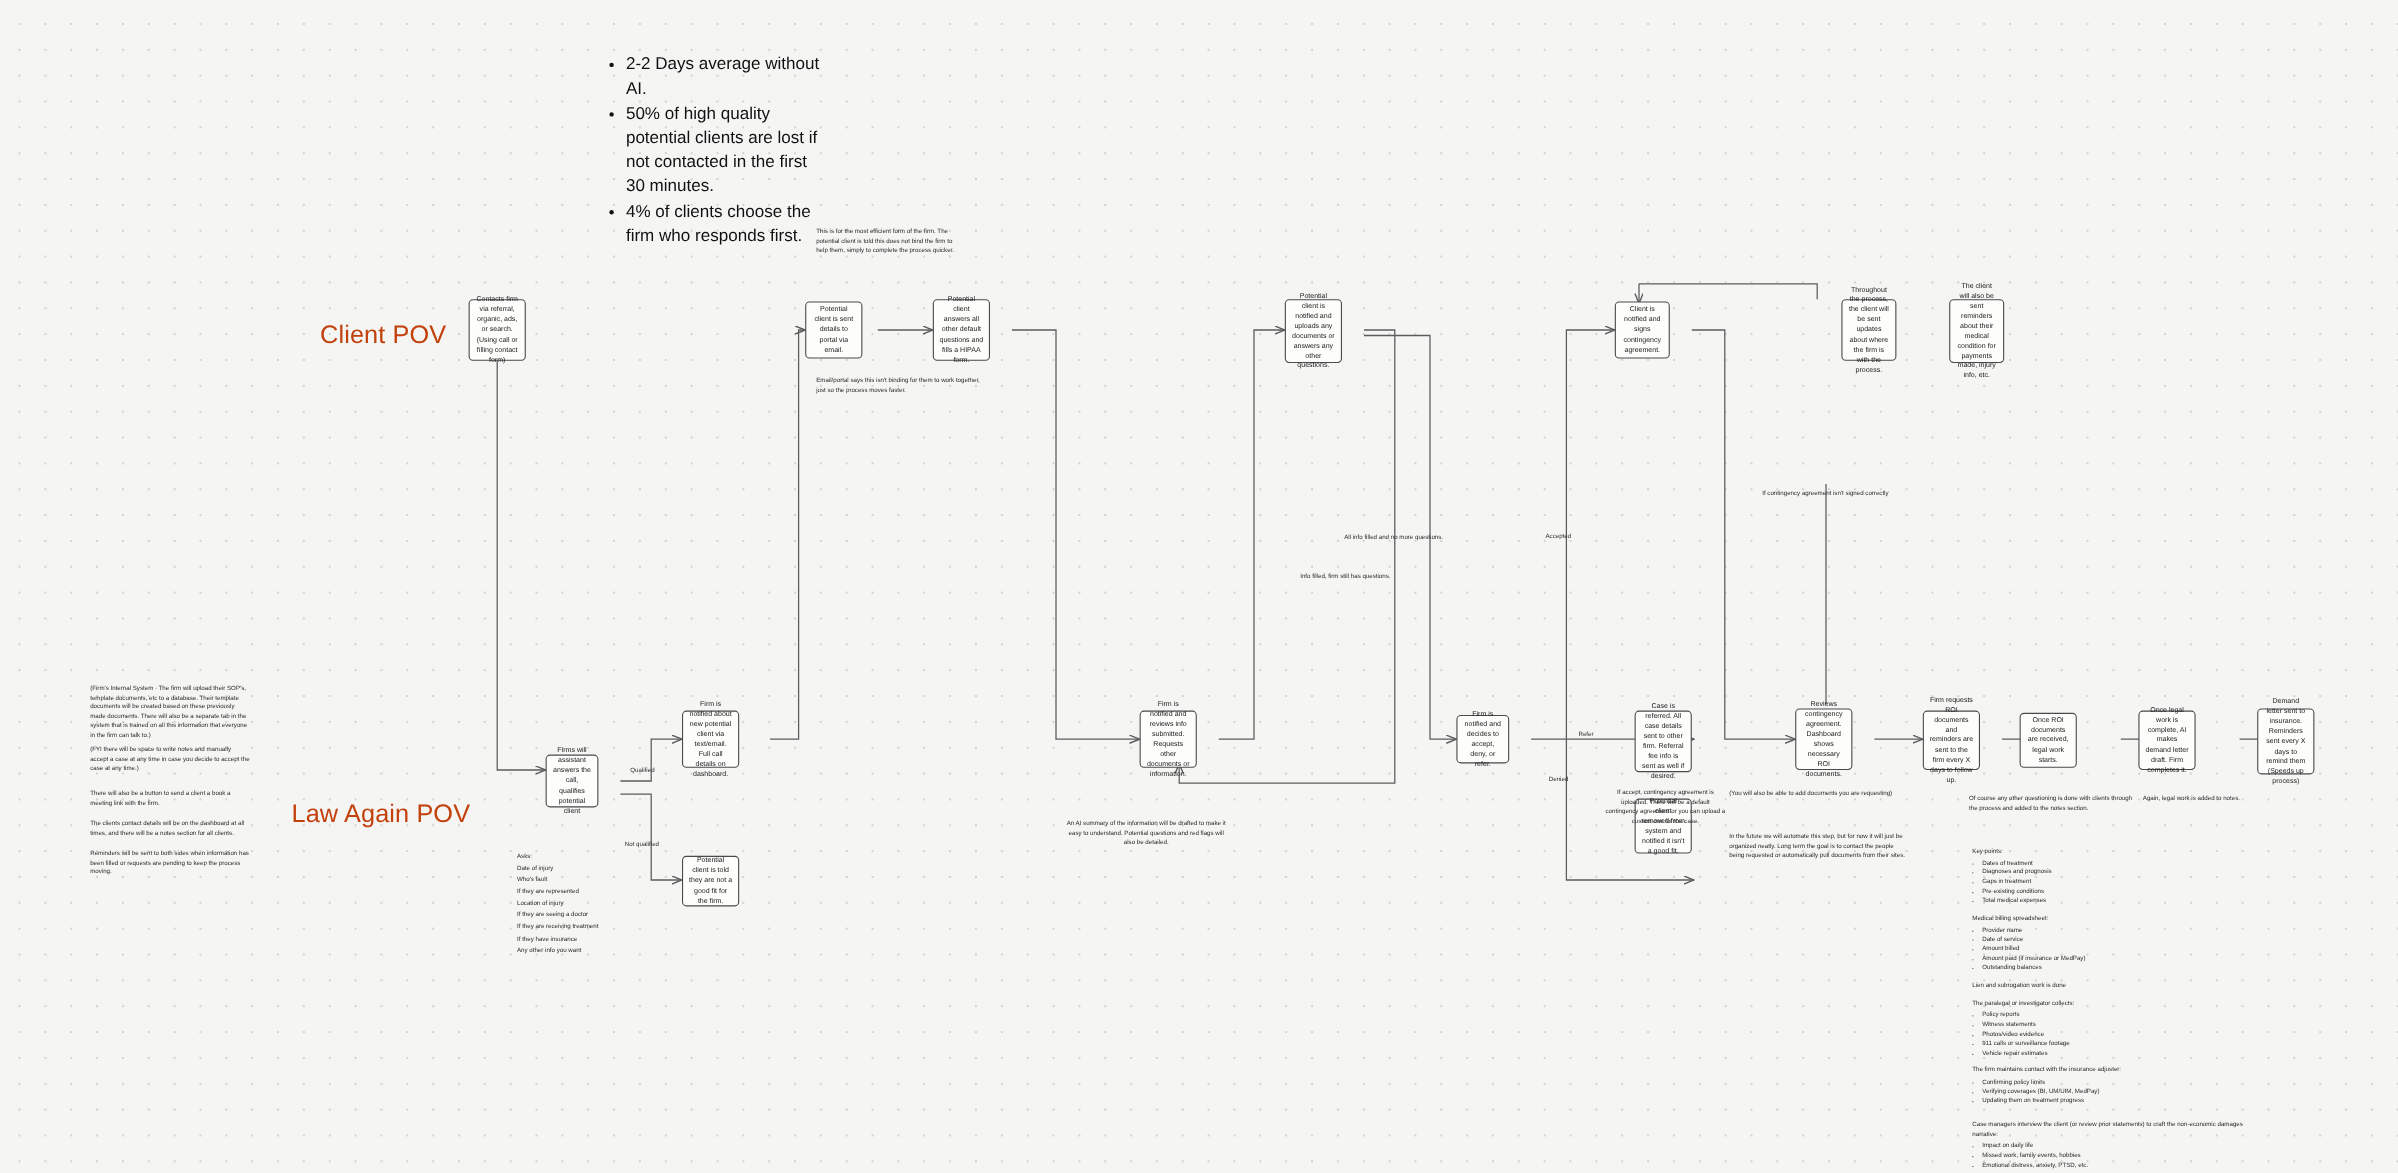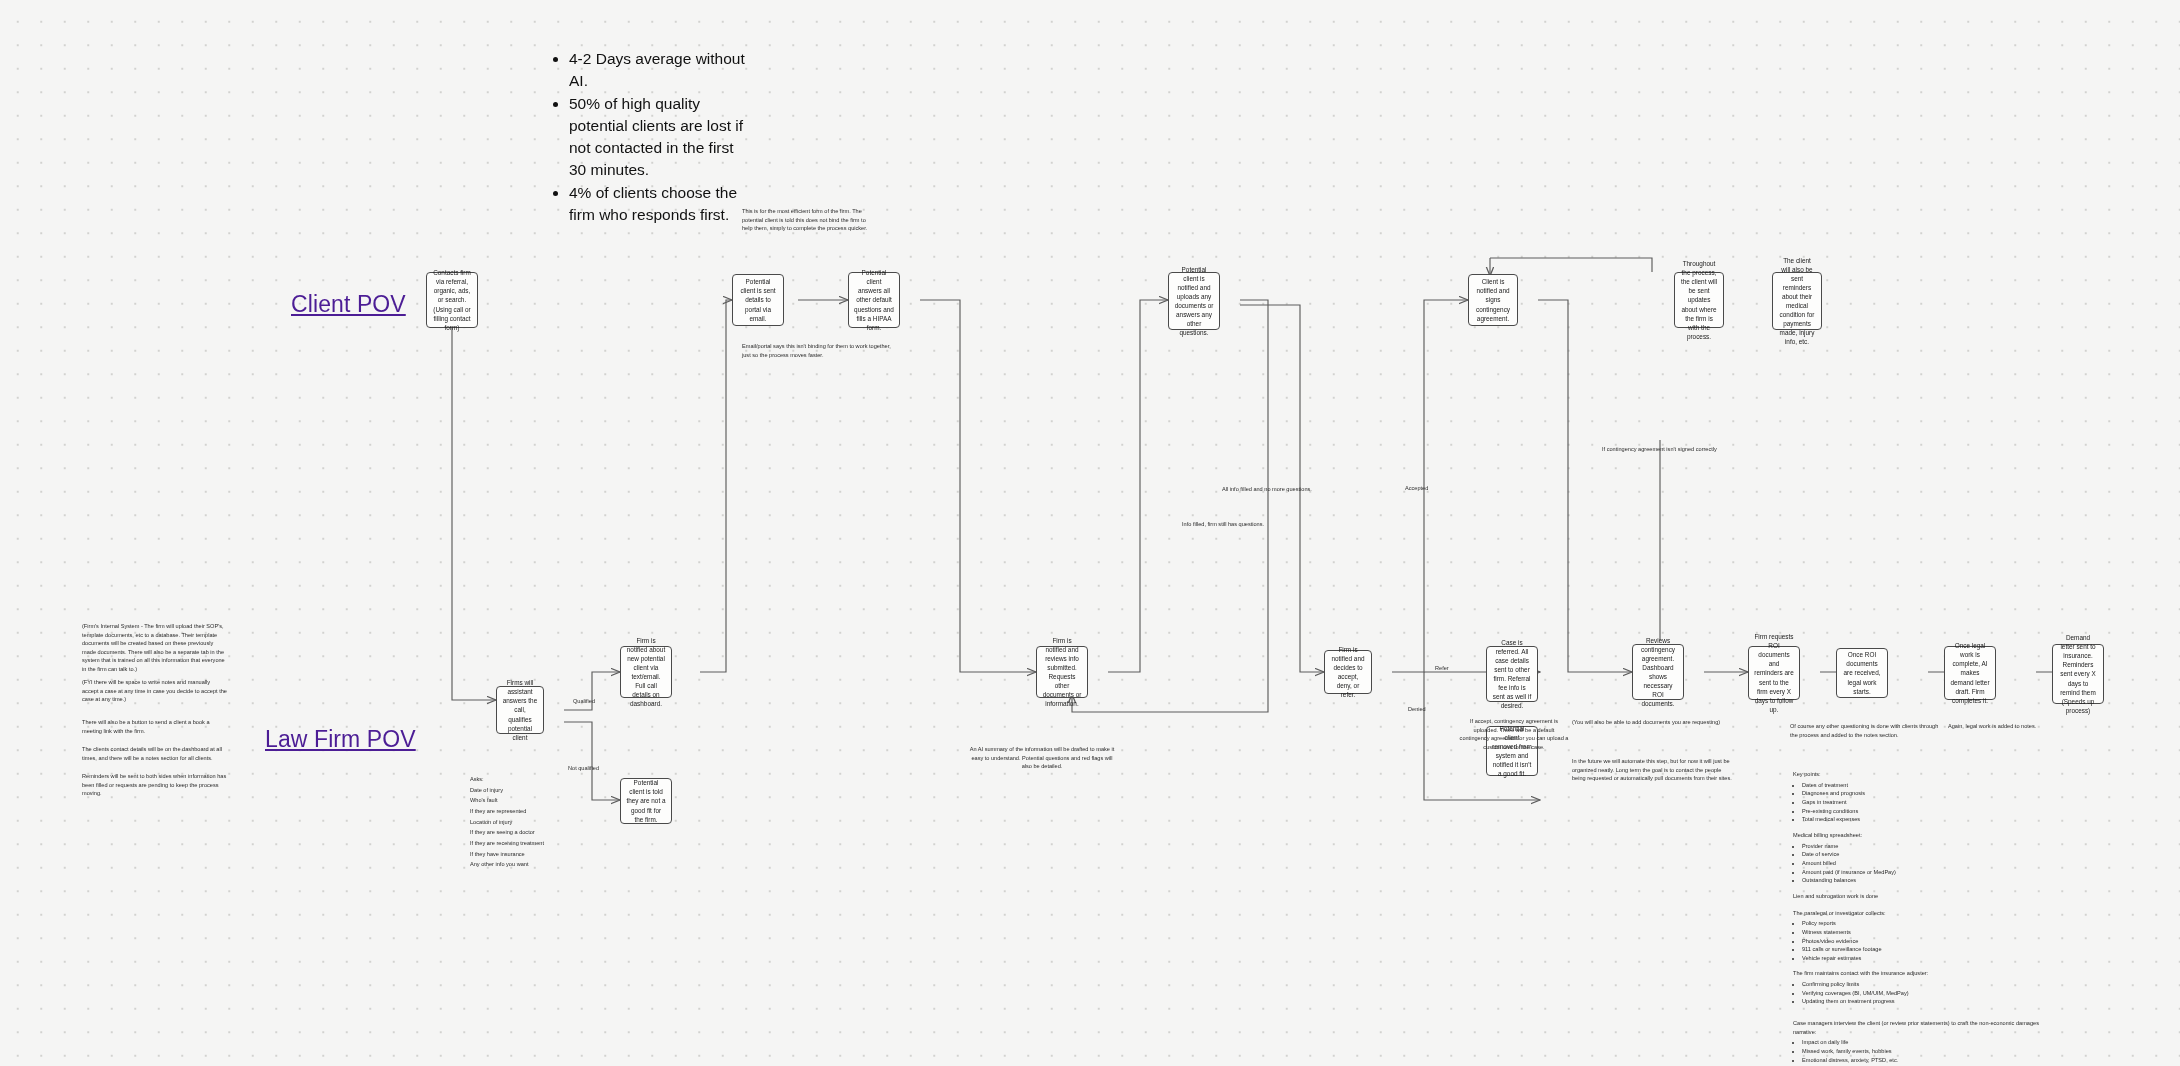--- a/index.html
+++ b/index.html
@@ -25,21 +25,21 @@
   
   .headline{
     position:absolute;left:552px;top:48px;width:200px;
     font-size:15.5px;line-height:1.42;color:#111;
   }
   .headline ul{margin:0;padding-left:17px;}
   .headline li{margin:0 0 1px 0;}
 
   
   .pov{
-    position:absolute;font-size:23px;color:#4c1d95;letter-spacing:.1px;white-space:nowrap;text-decoration:underline;
+    position:absolute;font-size:23px;color:#c2410c;letter-spacing:.1px;white-space:nowrap;
   }
   #pov-client{left:291px;top:291px;}
   #pov-firm{left:265px;top:726px;}
 
   
   .node{
     position:absolute;
     box-sizing:border-box;
     background:#fdfdfc;
     border:1.15px solid #4a4a4a;
@@ -118,28 +118,28 @@
   <path d="M2036,672 L2072,672" marker-end="url(#ah)"></path>
 
   <path d="M1490,258 L1490,276" marker-end="url(#ah)"></path>
   <path d="M1490,258 L1652,258 L1652,272"></path>
 </svg>
 
 <div class="layer">
 
   <div class="headline">
     <ul>
-      <li>4-2 Days average without AI.</li>
+      <li>2-2 Days average without AI.</li>
       <li>50% of high quality potential clients are lost if not contacted in the first 30 minutes.</li>
       <li>4% of clients choose the firm who responds first.</li>
     </ul>
   </div>
 
   <div class="pov" id="pov-client">Client POV</div>
-  <div class="pov" id="pov-firm">Law Firm POV</div>
+  <div class="pov" id="pov-firm">Law Again POV</div>
 
   <div class="node" style="left:426px;top:272px;width:52px;height:56px;">
     <span>Contacts firm via referral, organic, ads, or search. (Using call or filling contact form)</span>
   </div>
   <div class="node" style="left:732px;top:274px;width:52px;height:52px;">
     <span>Potential client is sent details to portal via email.</span>
   </div>
   <div class="node" style="left:848px;top:272px;width:52px;height:56px;">
     <span>Potential client answers all other default questions and fills a HIPAA form.</span>
   </div>

